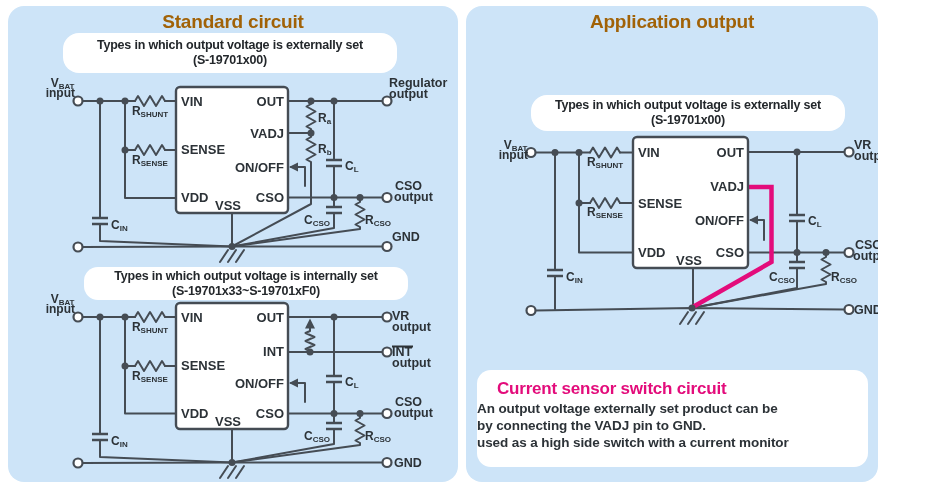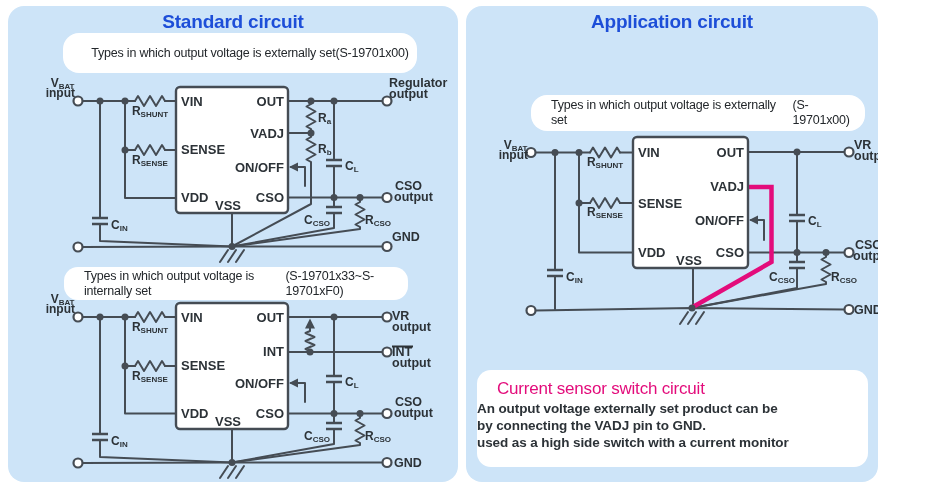--- a/index.html
+++ b/index.html
@@ -6,35 +6,35 @@
     --page_bg:#ffffff; --panel_bg:#cde4f8; --wire:#454c54; --text:#2c3237;
     --magenta:#e30c7b; --box_bg:#ffffff;
   }
   html,body{margin:0;padding:0;background:var(--page_bg);}
   #stage{position:relative;width:925px;height:487px;background:var(--page_bg);
          font-family:"Liberation Sans",sans-serif;overflow:hidden;}
   .panel{position:absolute;background:var(--panel_bg);border-radius:16px;}
   #panel-left{left:8px;top:6px;width:450px;height:476px;}
   #panel-right{left:466px;top:6px;width:412px;height:476px;}
   .panel-title{position:absolute;text-align:center;font-size:19px;font-weight:800;
-               color:#1d4ed8;letter-spacing:-0.2px;}
+               color:#a16207;letter-spacing:-0.2px;}
   #title-left{left:8px;top:11px;width:450px;}
   #title-right{left:466px;top:11px;width:412px;}
   .caption-box{position:absolute;background:var(--box_bg);border-radius:16px;
-               display:flex;flex-direction:row;justify-content:center;align-items:center;
-               font-size:12.5px;font-weight:normal;color:#23272b;line-height:15px;letter-spacing:-0.2px;padding-left:20px;}
+               display:flex;flex-direction:column;justify-content:center;align-items:center;
+               font-size:12.5px;font-weight:bold;color:#23272b;line-height:15px;letter-spacing:-0.2px;}
   #caption1{left:63px;top:33px;width:334px;height:40px;}
-  #caption2{left:64px;top:267px;width:324px;height:33px;border-radius:14px;}
+  #caption2{left:84px;top:267px;width:324px;height:33px;border-radius:14px;}
   #caption3{left:531px;top:95px;width:314px;height:36px;}
   .schematic{position:absolute;}
   #svg-left{left:8px;top:6px;}
   #svg-right{left:466px;top:6px;}
   #note-box{position:absolute;left:477px;top:370px;width:391px;height:97px;
             background:var(--box_bg);border-radius:14px;}
-  #note-heading{margin:9px 0 1px 20px;font-size:17px;font-weight:400;color:var(--magenta);
+  #note-heading{margin:9px 0 1px 20px;font-size:17px;font-weight:700;color:var(--magenta);
                 letter-spacing:-0.2px;}
   .note-line{font-size:13.5px;font-weight:bold;color:#2c3237;
              line-height:17px;letter-spacing:-0.1px;}
   
   .wire{fill:none;stroke:var(--wire);stroke-width:2;stroke-linejoin:round;stroke-linecap:round;}
   .plate{fill:none;stroke:var(--wire);stroke-width:2.4;stroke-linecap:butt;}
   .ic{fill:#ffffff;stroke:var(--wire);stroke-width:2.4;}
   .dot{fill:var(--wire);stroke:none;}
   .term{fill:#ffffff;stroke:var(--wire);stroke-width:2.2;}
   .arrowhead{fill:var(--wire);stroke:none;}
@@ -268,21 +268,21 @@
         <text class="comp" x="831" y="281"><tspan>R</tspan><tspan class="sub" dy="2">CSO</tspan></text>
         <text class="outlbl" x="854" y="149">VR</text>
         <text class="outlbl" x="854" y="160">output</text>
         <text class="outlbl" x="855" y="249">CSO</text>
         <text class="outlbl" x="853" y="260">output</text>
         <text class="outlbl" x="854" y="314">GND</text>
       </g>
     </g>
   </svg>
 
-  <div id="title-right" class="panel-title">Application circuit</div>
+  <div id="title-right" class="panel-title">Application output</div>
   <div id="caption3" class="caption-box">
     <div>Types in which output voltage is externally set</div>
     <div>(S-19701x00)</div>
   </div>
 
   <div id="note-box">
     <div id="note-heading">Current sensor switch circuit</div>
     <div class="note-line">An output voltage externally set product can be</div>
     <div class="note-line">by connecting the VADJ pin to GND.</div>
     <div class="note-line">used as a high side switch with a current monitor</div>

